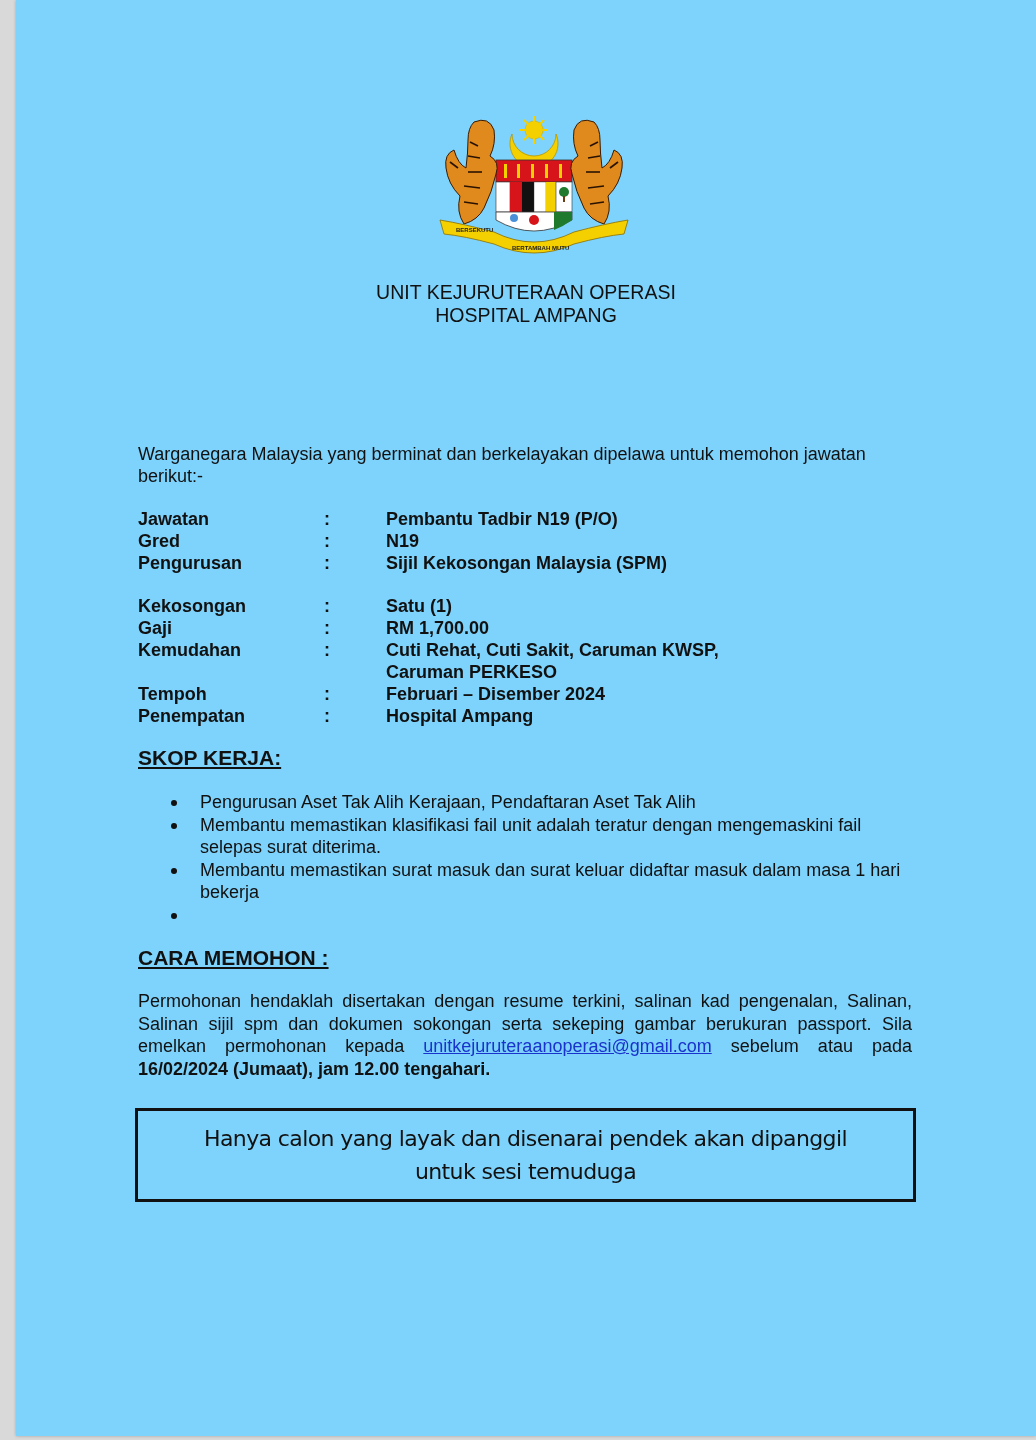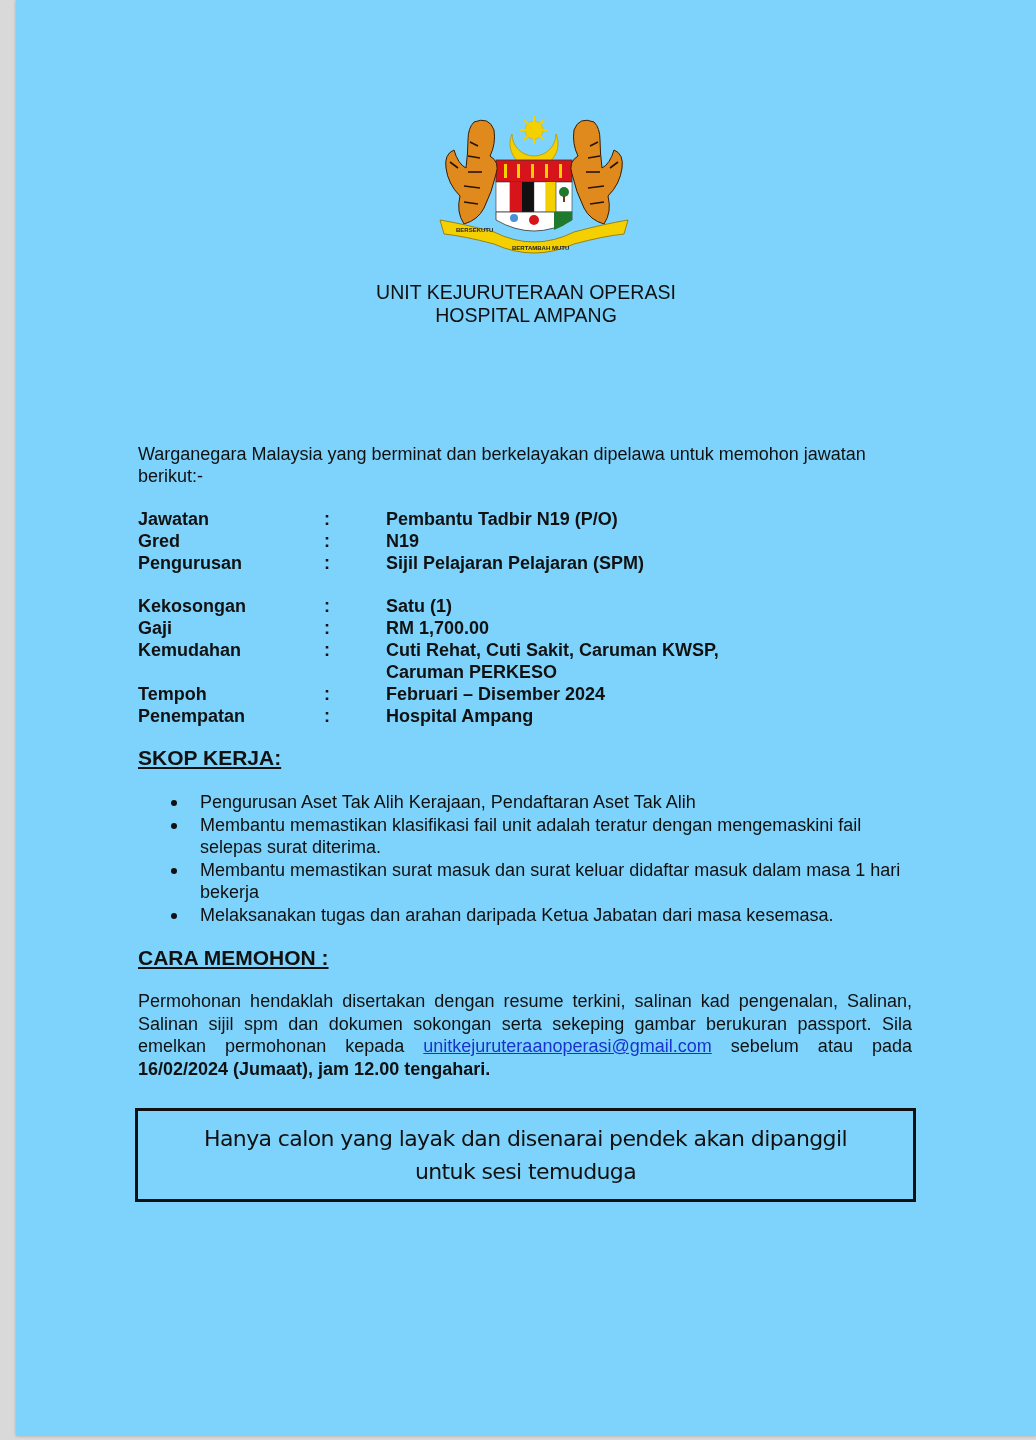--- a/index.html
+++ b/index.html
@@ -211,21 +211,21 @@
     <span class="val">Pembantu Tadbir N19 (P/O)</span>
   </div>
   <div class="field" style="top:530px;">
     <span class="lbl">Gred</span>
     <span class="colon">:</span>
     <span class="val">N19</span>
   </div>
   <div class="field" style="top:552px;">
     <span class="lbl">Pengurusan</span>
     <span class="colon">:</span>
-    <span class="val">Sijil Pelajaran Pelajaran (SPM)</span>
+    <span class="val">Sijil Kekosongan Malaysia (SPM)</span>
   </div>
   <div class="field" style="top:595px;">
     <span class="lbl">Kekosongan</span>
     <span class="colon">:</span>
     <span class="val">Satu (1)</span>
   </div>
   <div class="field" style="top:617px;">
     <span class="lbl">Gaji</span>
     <span class="colon">:</span>
     <span class="val">RM 1,700.00</span>
@@ -245,21 +245,21 @@
     <span class="lbl">Penempatan</span>
     <span class="colon">:</span>
     <span class="val">Hospital Ampang</span>
   </div>
 
   <div class="section-heading" style="top:747px;">SKOP KERJA:</div>
   <ul class="bullets">
     <li><span class="dot"></span><span>Pengurusan Aset Tak Alih Kerajaan, Pendaftaran Aset Tak Alih</span></li>
     <li><span class="dot"></span><span>Membantu memastikan klasifikasi fail unit adalah teratur dengan mengemaskini fail selepas surat diterima.</span></li>
     <li><span class="dot"></span><span>Membantu memastikan surat masuk dan surat keluar didaftar masuk dalam masa 1 hari bekerja</span></li>
-    <li><span class="dot"></span><span>Melaksanakan tugas dan arahan daripada Ketua Jabatan dari masa kesemasa.</span></li>
+    <li><span class="dot"></span></li>
   </ul>
 
   <div class="section-heading" style="top:947px;">CARA MEMOHON :</div>
   <div class="apply">
     <span>Permohonan hendaklah disertakan dengan resume terkini, salinan kad pengenalan, Salinan, Salinan sijil spm dan dokumen sokongan serta sekeping gambar berukuran passport. Sila emelkan permohonan kepada </span><a>unitkejuruteraanoperasi@gmail.com</a><span> sebelum atau pada </span><b>16/02/2024 (Jumaat), jam 12.00 tengahari.</b>
   </div>
 
   <div class="notice">
     <span>Hanya calon yang layak dan disenarai pendek akan dipanggil untuk sesi temuduga</span>
   </div>

